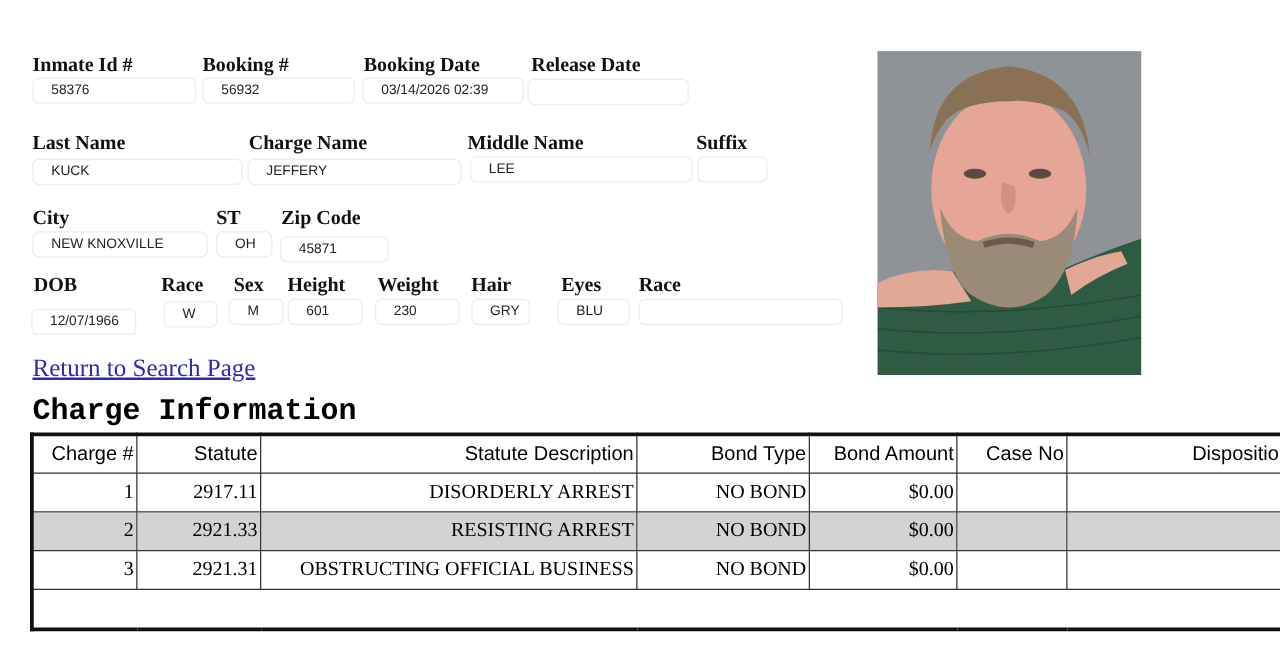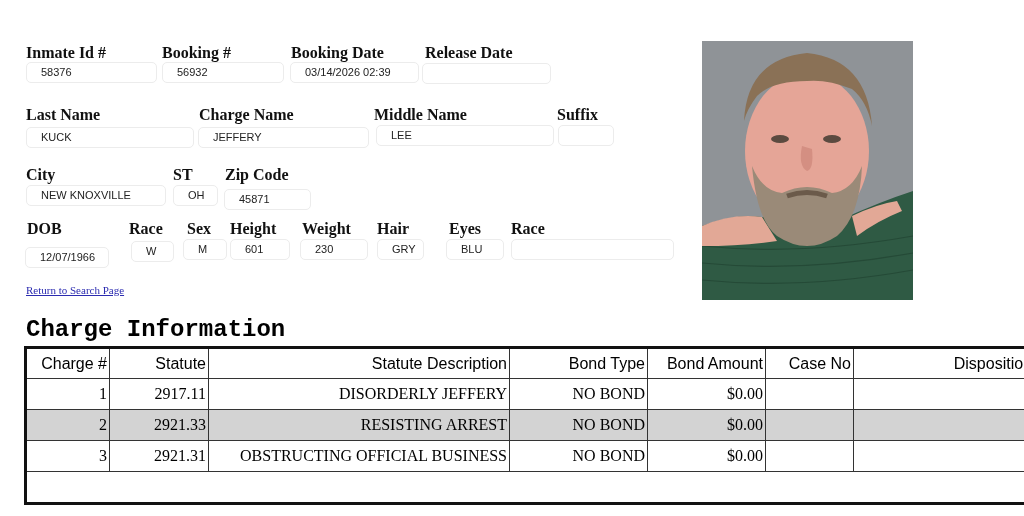--- a/index.html
+++ b/index.html
@@ -12,21 +12,21 @@
     position: absolute; font-family: "Liberation Serif", serif; font-weight: bold;
     font-size: 16px; line-height: 18px; white-space: nowrap; color: #111;
   }
   .box {
     position: absolute; height: 21px; border: 1px solid #ececec; border-radius: 5px;
     background: #fff; font-family: "Liberation Sans", sans-serif; font-size: 11px;
     line-height: 19px; padding-left: 14px; color: #222; white-space: nowrap; overflow: hidden;
   }
   .link {
     position: absolute; left: 26px; top: 284px; font-family: "Liberation Serif", serif;
-    font-size: 11px; color: #2b2bb0; text-decoration: underline; cursor: pointer;
+    font-size: 20px; color: #2b2bb0; text-decoration: underline; cursor: pointer;
   }
   .section-title {
     position: absolute; left: 26px; top: 316px; font-family: Liberation Mono, monospace;
     font-weight: bold; font-size: 24px; line-height: 28px; margin: 0;
   }
   .photo {
     position: absolute; left: 702px; top: 41px; width: 211px; height: 259px;
     overflow: hidden; background: #8e9296;
   }
   table.charges {
@@ -134,21 +134,21 @@
       <th>Bond Type</th>
       <th>Bond Amount</th>
       <th>Case No</th>
       <th>Disposition</th>
     </tr>
   </thead>
   <tbody>
     <tr>
       <td>1</td>
       <td>2917.11</td>
-      <td>DISORDERLY JEFFERY</td>
+      <td>DISORDERLY ARREST</td>
       <td>NO BOND</td>
       <td>$0.00</td>
       <td></td>
       <td></td>
     </tr>
     <tr class="shaded">
       <td>2</td>
       <td>2921.33</td>
       <td>RESISTING ARREST</td>
       <td>NO BOND</td>

